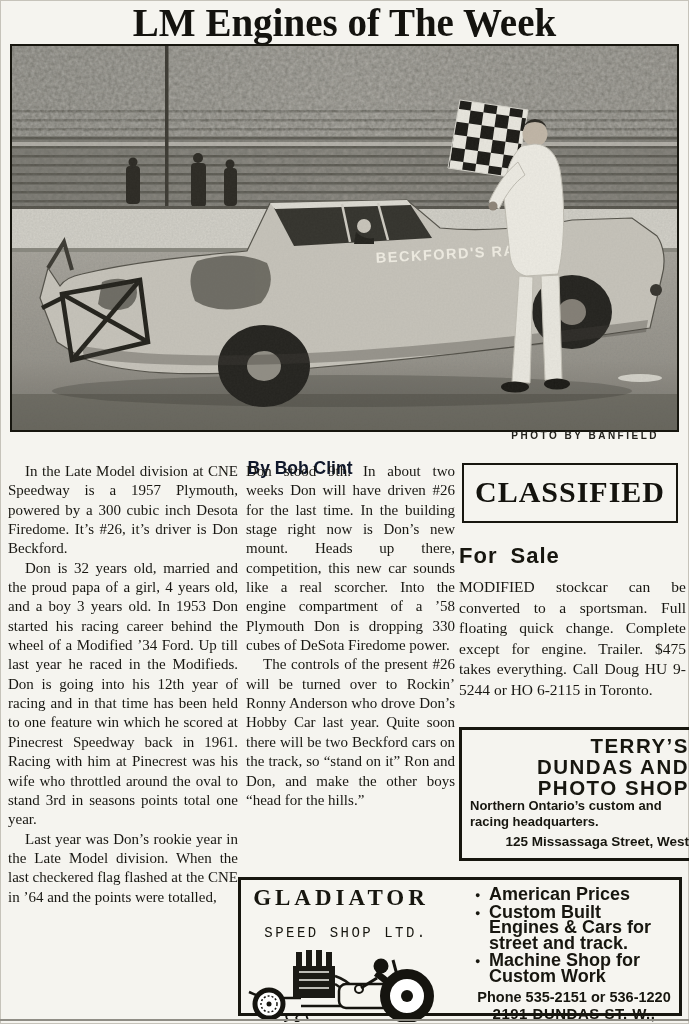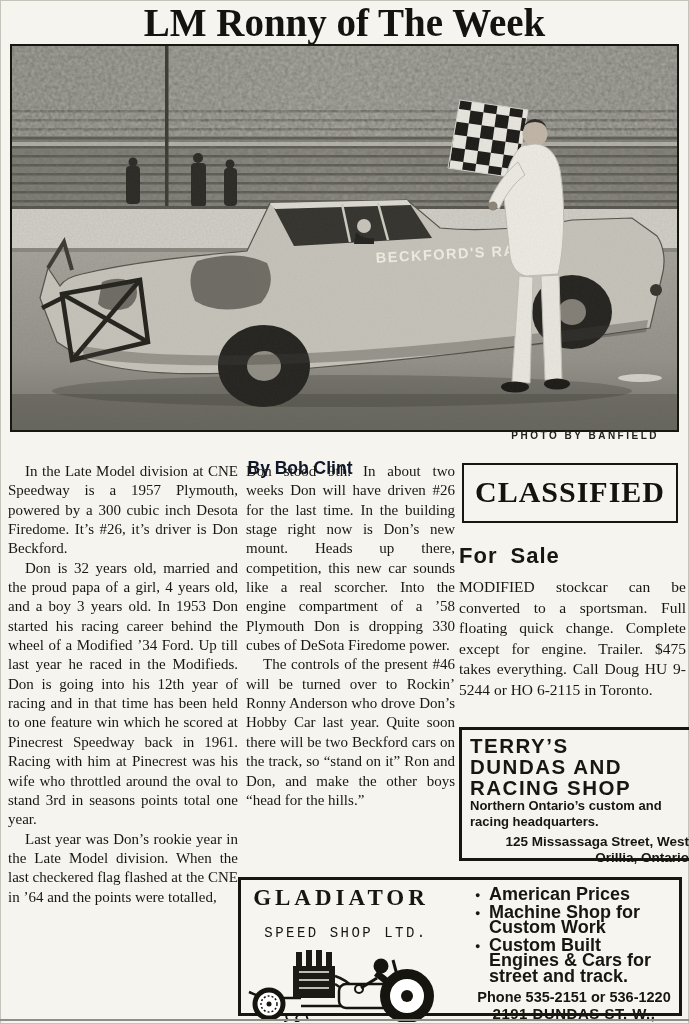--- a/index.html
+++ b/index.html
@@ -60,21 +60,21 @@
     position:absolute;left:459px;top:577px;width:227px;
     font-size:15.5px;line-height:20.5px;text-align:justify;
   }
 
   
   .terry-box{
     position:absolute;left:459px;top:727px;width:219px;height:123px;
     border:3px solid #17160f;padding:5px 8px 0 8px;
     font-family:"Liberation Sans", sans-serif;font-weight:bold;color:#17160f;
   }
-  .terry-title{text-align:left;font-size:20.5px;line-height:21px;letter-spacing:1.5px;}
+  .terry-title{text-align:right;font-size:20.5px;line-height:21px;letter-spacing:1.5px;}
   .terry-tagline{font-size:13px;line-height:15.5px;text-align:left;}
   .terry-address{margin-top:5px;font-size:13.5px;line-height:16px;text-align:right;}
 
   
   .glad-box{
     position:absolute;left:238px;top:877px;width:438px;height:133px;
     border:3px solid #17160f;display:flex;
     font-family:"Liberation Sans", sans-serif;color:#17160f;background:#f6f5f0;gap:32px;
   }
   .glad-left{width:47%;padding-top:5px;text-align:center;position:relative;}
@@ -88,21 +88,21 @@
   .glad-contact{margin-top:5px;text-align:center;font-weight:bold;}
   .glad-phone{font-size:14.5px;}
   .glad-addr{font-size:15px;letter-spacing:.5px;}
   .glad-hours{font-size:19px;}
 </style>
 </head>
 <body>
 
 <div class="page-edge"></div>
 
-<div class="masthead">LM Ronny of The Week</div>
+<div class="masthead">LM Engines of The Week</div>
 
 <div class="photo">
   <svg width="665" height="384" viewBox="0 0 665 384">
     <defs>
       <linearGradient id="crowdGrad" x1="0" y1="0" x2="1" y2="0">
         <stop offset="0" stop-color="#83817a"></stop>
         <stop offset="0.5" stop-color="#94918a"></stop>
         <stop offset="1" stop-color="#8b8881"></stop>
       </linearGradient>
       <linearGradient id="trackGrad" x1="0" y1="0" x2="0" y2="1">
@@ -245,39 +245,38 @@
 <div class="byline">By Bob Clint</div>
 
 <div class="col col1">
   <p>In the Late Model division at CNE Speedway is a 1957 Plymouth, powered by a 300 cubic inch Desota Firedome. It’s #26, it’s driver is Don Beckford.</p>
   <p>Don is 32 years old, married and the proud papa of a girl, 4 years old, and a boy 3 years old. In 1953 Don started his racing career behind the wheel of a Modified ’34 Ford. Up till last year he raced in the Modifieds. Don is going into his 12th year of racing and in that time has been held to one feature win which he scored at Pinecrest Speedway back in 1961. Racing with him at Pinecrest was his wife who throttled around the oval to stand 3rd in seasons points total one year.</p>
   <p>Last year was Don’s rookie year in the Late Model division. When the last checkered flag flashed at the CNE in ’64 and the points were totalled,</p>
 </div>
 
 <div class="col col2">
   <p class="noindent">Don stood 9th. In about two weeks Don will have driven #26 for the last time. In the building stage right now is Don’s new mount. Heads up there, competition, this new car sounds like a real scorcher. Into the engine compartment of a ’58 Plymouth Don is dropping 330 cubes of DeSota Firedome power.</p>
-  <p>The controls of the present #46 will be turned over to Rockin’ Ronny Anderson who drove Don’s Hobby Car last year. Quite soon there will be two Beckford cars on the track, so “stand on it” Ron and Don, and make the other boys “head for the hills.”</p>
+  <p>The controls of the present #26 will be turned over to Rockin’ Ronny Anderson who drove Don’s Hobby Car last year. Quite soon there will be two Beckford cars on the track, so “stand on it” Ron and Don, and make the other boys “head for the hills.”</p>
 </div>
 
 <div class="classified-box">
   <span>CLASSIFIED</span>
 </div>
 <div class="forsale-heading">For Sale</div>
 <div class="classified-text">MODIFIED stockcar can be converted to a sportsman. Full floating quick change. Complete except for engine. Trailer. $475 takes everything. Call Doug HU 9-5244 or HO 6-2115 in Toronto.</div>
 
 <div class="terry-box">
   <div class="terry-title">
     <div>TERRY’S</div>
     <div>DUNDAS AND</div>
-    <div>RACING SHOP</div>
+    <div>PHOTO SHOP</div>
   </div>
   <div class="terry-tagline">Northern Ontario’s custom and racing headquarters.</div>
   <div class="terry-address">
     <div>125 Missassaga Street, West</div>
-    <div>Orillia, Ontario</div>
   </div>
 </div>
 
 <div class="glad-box">
   <div class="glad-left">
     <div class="glad-title">GLADIATOR</div>
     <div class="glad-subtitle">SPEED SHOP LTD.</div>
     <svg class="glad-art" width="200" height="80" viewBox="0 0 200 80">
       <g stroke="#15140f" fill="none" stroke-width="2.5">
         <line x1="8" y1="50" x2="22" y2="56"></line>
@@ -320,22 +319,22 @@
       <g stroke="#15140f" stroke-width="1.8" fill="none">
         <path d="M 48 72 q -5 2 -1 6 q -5 1 -2 5"></path>
         <path d="M 58 73 q -5 2 -1 6 q -5 1 -2 5"></path>
         <path d="M 68 72 q -4 2 -1 5"></path>
       </g>
     </svg>
   </div>
   <div class="glad-right">
     <ul class="glad-bullets">
       <li>American Prices</li>
+      <li>Custom Built Engines &amp; Cars for street and track.</li>
       <li>Machine Shop for Custom Work</li>
-      <li>Custom Built Engines &amp; Cars for street and track.</li>
     </ul>
     <div class="glad-contact">
       <div class="glad-phone">Phone 535-2151 or 536-1220</div>
       <div class="glad-addr">2191 DUNDAS ST. W., TORONTO</div>
       <div class="glad-hours">Open til 10 p.m., Sat. til 6</div>
     </div>
   </div>
 </div>
 
 <div class="scan-bottom-line"></div>

